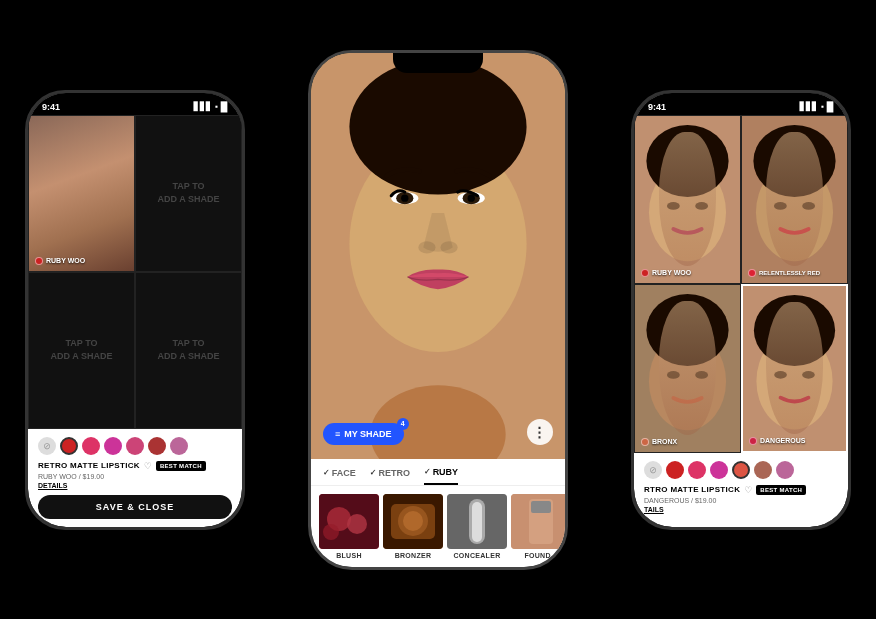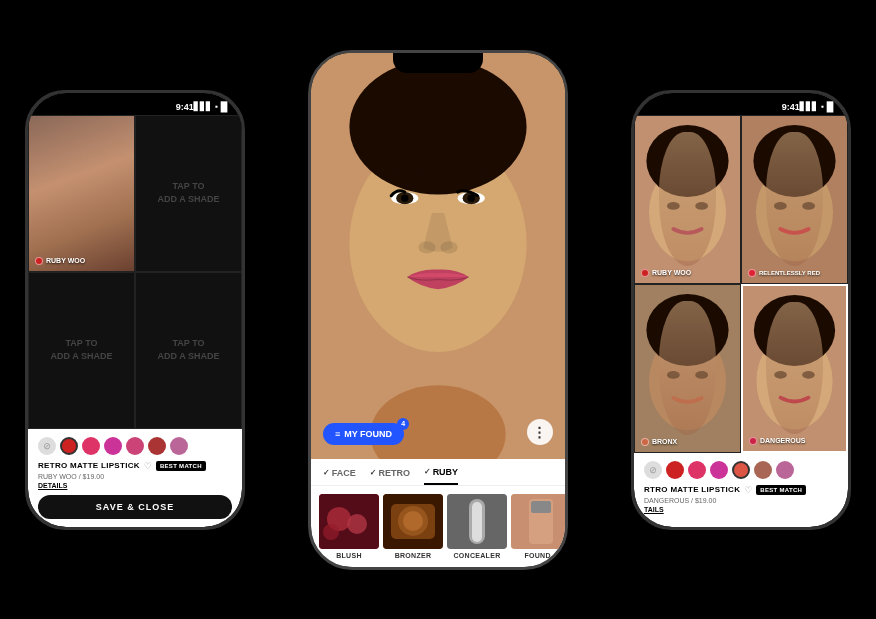--- a/index.html
+++ b/index.html
@@ -76,21 +76,21 @@
 
     
     .status-bar {
       position: absolute;
       top: 4px;
       left: 0;
       right: 0;
       height: 20px;
       display: flex;
       align-items: center;
-      justify-content: flex-end;
+      justify-content: space-between;
       padding: 0 14px;
       z-index: 11;
       font-size: 9px;
       color: #fff;
       font-weight: 600;
     }
     .status-bar .time { font-size: 9px; font-weight: 700; }
     .status-icons { display: flex; gap: 3px; align-items: center; }
 
     
@@ -532,21 +532,21 @@
             <ellipse cx="139" cy="158" rx="7" ry="5" fill="rgba(0,0,0,0.1)"></ellipse>
 
             <path d="M105 182 Q115 175 130 176 Q145 175 155 182 Q145 190 130 192 Q115 190 105 182Z" fill="#c04060"></path>
             <path d="M105 182 Q115 186 130 184 Q145 186 155 182" stroke="rgba(0,0,0,0.2)" stroke-width="1" fill="none"></path>
             <path d="M105 182 Q118 178 130 179 Q142 178 155 182" fill="#e05070" opacity="0.6"></path>
           </svg>
         </div>
 
         <div class="my-look-btn" style="position:absolute;bottom:14px;left:12px;">
           <span style="font-size:9px;">≡</span>
-          <span>MY FOUND</span>
+          <span>MY SHADE</span>
           <div class="my-look-badge">4</div>
         </div>
 
         <div class="more-btn" style="position:absolute;bottom:14px;right:12px;">
           <span style="font-size:14px;color:#333;font-weight:900;letter-spacing:1px;">⋮</span>
         </div>
       </div>
 
       <div class="center-tabs">
         <div class="tab-item">

